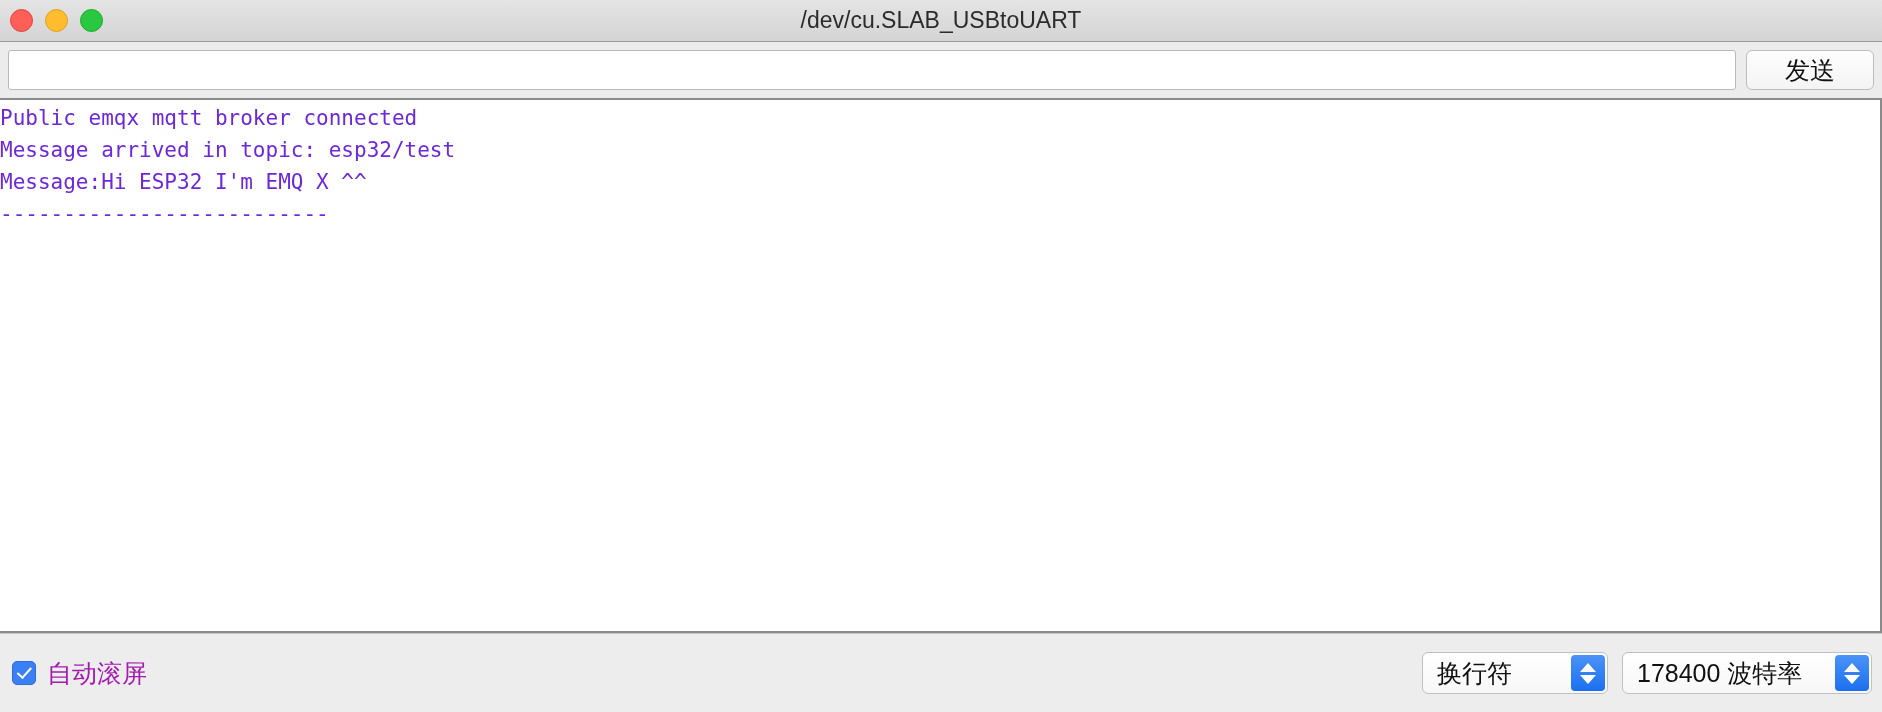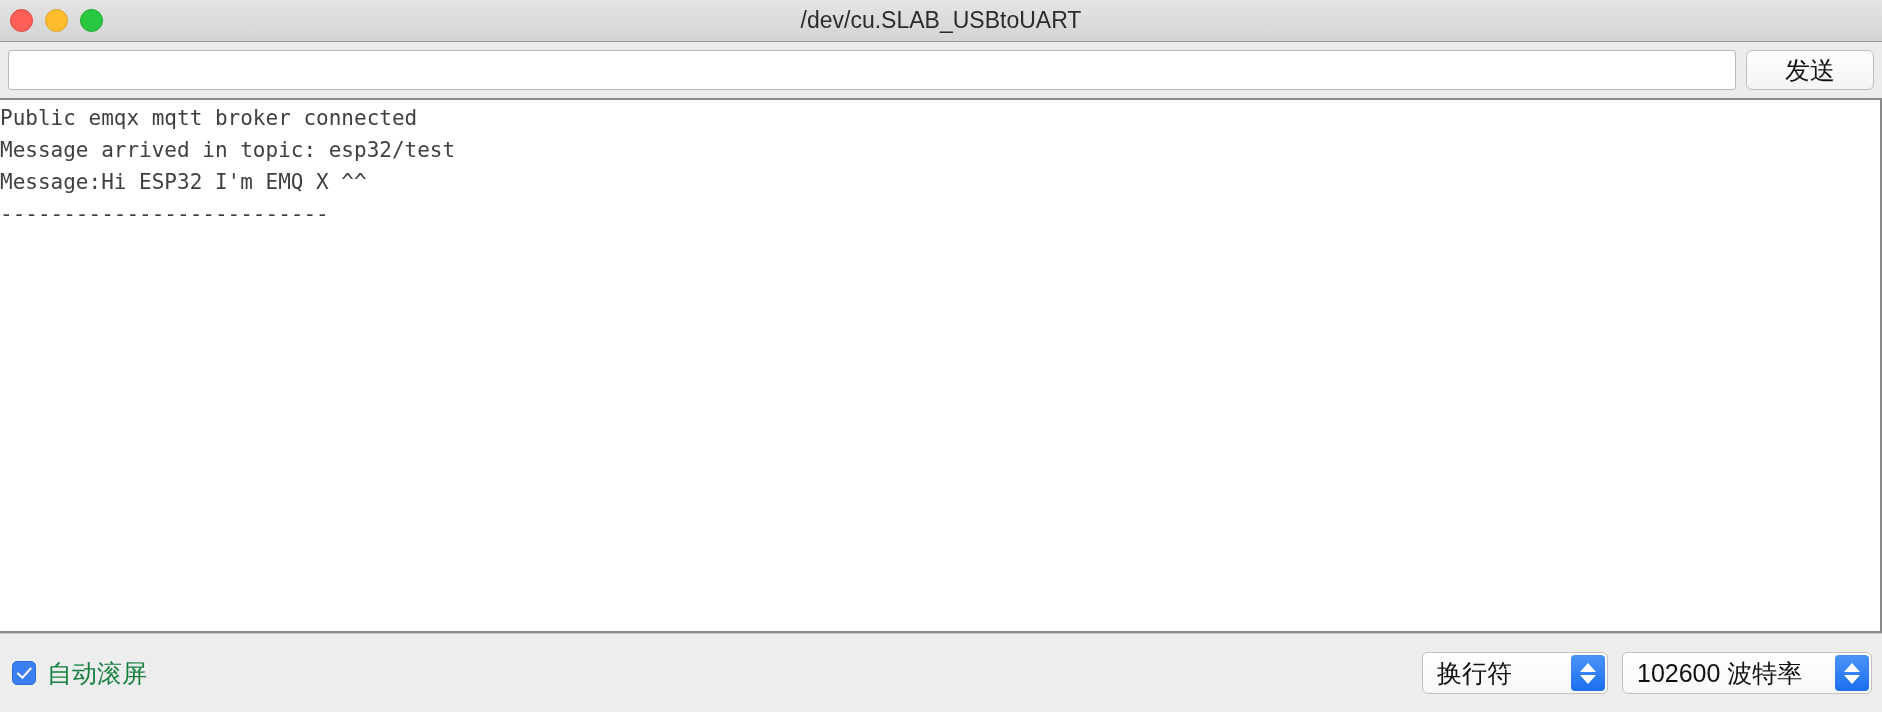--- a/index.html
+++ b/index.html
@@ -107,21 +107,21 @@
     border-top: 2px solid #8a8a8a;
     border-bottom: 2px solid #8a8a8a;
     border-right: 2px solid #8a8a8a;
     box-sizing: border-box;
     overflow: hidden;
   }
   .console {
     font-family: "DejaVu Sans Mono", monospace;
     font-size: 21px;
     line-height: 32px;
-    color: #404040;
+    color: #6d28d9;
     white-space: pre;
     padding: 0;
     margin: 0;
     position: absolute;
     left: 0;
     top: 2px;
   }
 
   
   .bottombar {
@@ -162,21 +162,21 @@
   .checkbox.on::after {
     content: "";
     width: 6px;
     height: 12px;
     border: solid #ffffff;
     border-width: 0 2.6px 2.6px 0;
     transform: rotate(42deg) translate(-1px, -1.5px);
   }
   .check-label {
     font-size: 25px;
-    color: #15803d;
+    color: #a21caf;
     font-family: "Liberation Sans", sans-serif;
     white-space: nowrap;
   }
   .spacer { flex: 1 1 auto; }
 
   .select {
     position: relative;
     height: 42px;
     background: linear-gradient(to bottom, #ffffff 0%, #f7f7f7 100%);
     border: 1px solid #c0c0c0;
@@ -274,21 +274,21 @@
 
     <div class="select" style="min-width:186px">
       <span class="select-value">换行符</span>
       <span class="stepper">
         <span class="arrow up"></span>
         <span class="arrow down"></span>
       </span>
     </div>
 
     <div class="select" style="min-width:250px">
-      <span class="select-value">102600 波特率</span>
+      <span class="select-value">178400 波特率</span>
       <span class="stepper">
         <span class="arrow up"></span>
         <span class="arrow down"></span>
       </span>
     </div>
 
   </div>
 
 </div>
 

